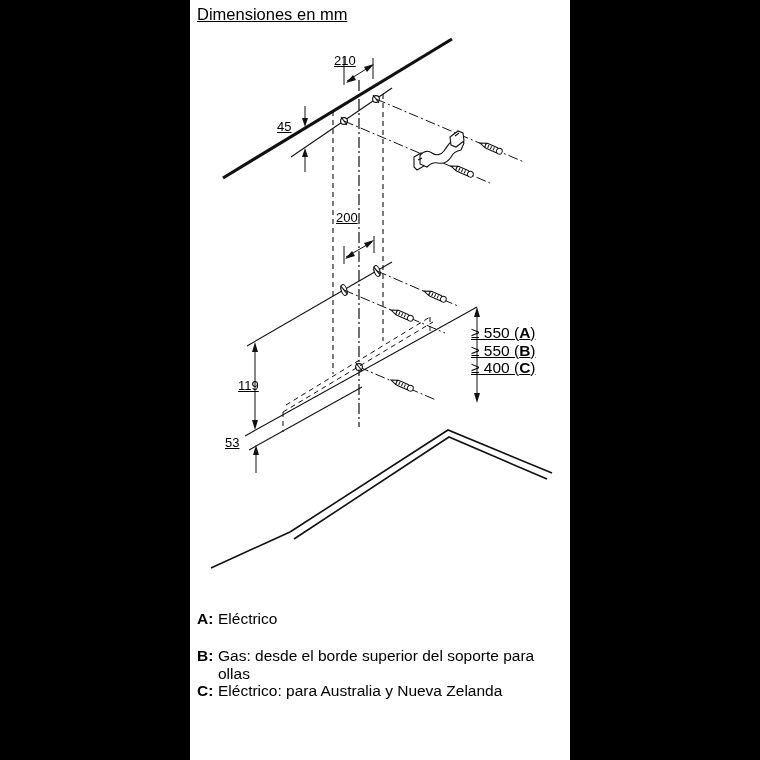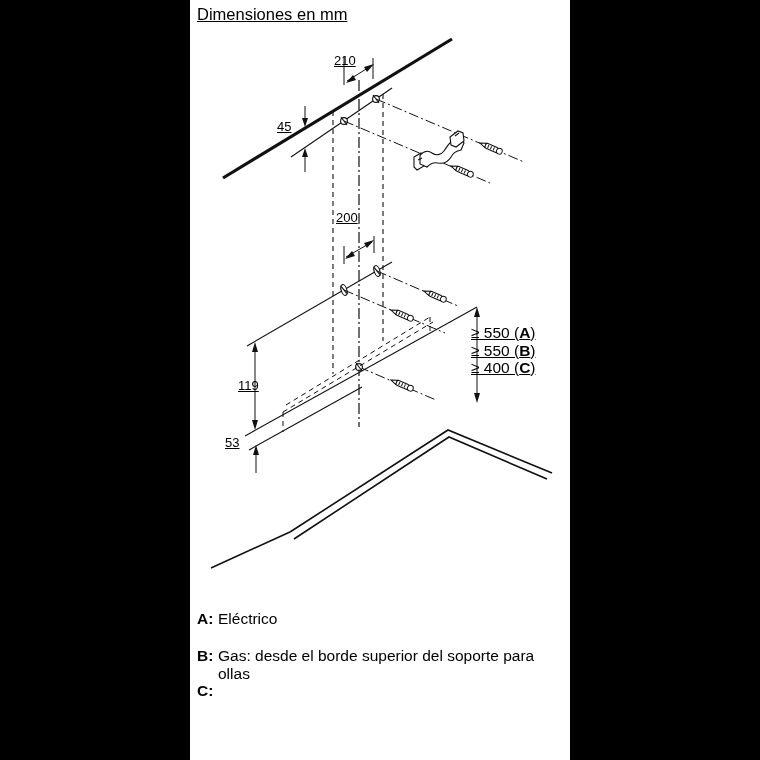--- a/index.html
+++ b/index.html
@@ -217,13 +217,14 @@
 <div class="legend-item legend-a">
   <span class="legend-key">A:</span>
   <span>Eléctrico</span>
 </div>
 <div class="legend-item legend-b">
   <span class="legend-key">B:</span>
   <span>Gas: desde el borde superior del soporte para ollas</span>
 </div>
 <div class="legend-item legend-c">
   <span class="legend-key">C:</span>
+  <span>Eléctrico: para Australia y Nueva Zelanda</span>
 </div>
 
 </body></html>

